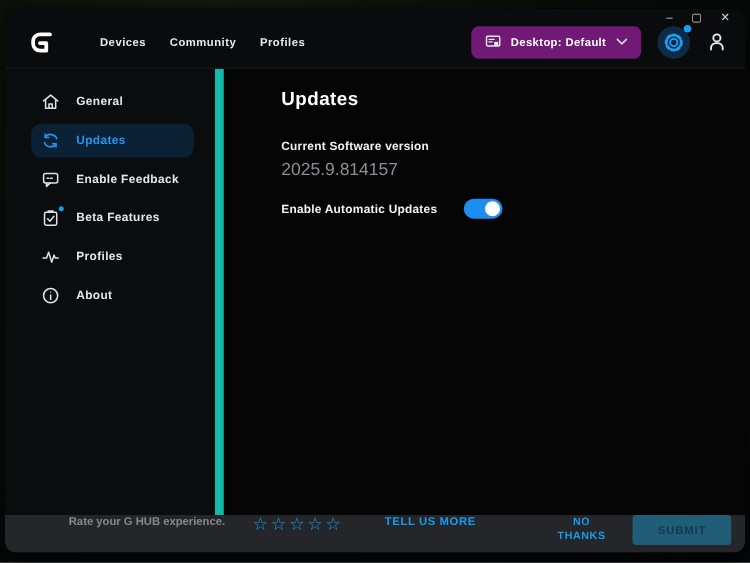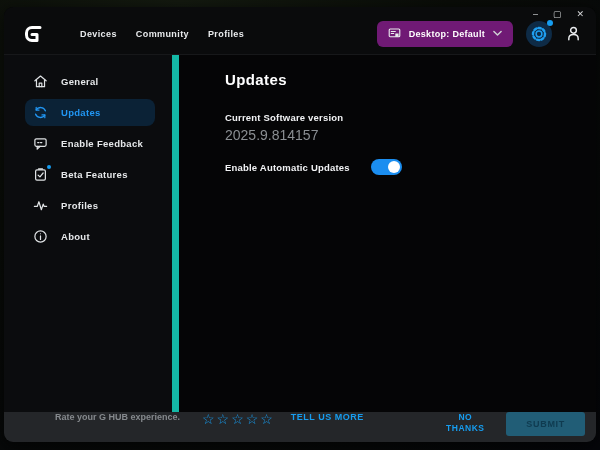--- a/index.html
+++ b/index.html
@@ -92,21 +92,21 @@
   .footer {
     height:30px; flex:0 0 30px; background:#242629;
     display:flex; align-items:flex-start; padding:0 9px;
   }
   .rate-text { color:#85898d; font-size:9px; font-weight:600; margin-left:42px; }
   .stars { margin-left:22px; color:#169df0; font-size:14px; letter-spacing:2px; line-height:1; display:flex; }
   .stars span { cursor:pointer; }
   .link-blue {
     color:#169df0; font-size:9px; font-weight:700; letter-spacing:.5px; cursor:pointer;
   }
-  .tell-more { margin-left:16px; }
+  .tell-more { margin-left:33px; }
   .spacer { flex:1; }
   .no-thanks {
     width:50px; text-align:center; font-size:8.5px; line-height:1.25; margin-right:16px;
   }
   .btn-submit {
     background:#215d76; color:#0f3b50; border:none; border-radius:3px;
     font-family:inherit; font-size:9px; font-weight:700; letter-spacing:.7px;
     padding:7px 20px; margin-right:2px; cursor:default;
   }
   svg { stroke-linecap:round; stroke-linejoin:round; }

